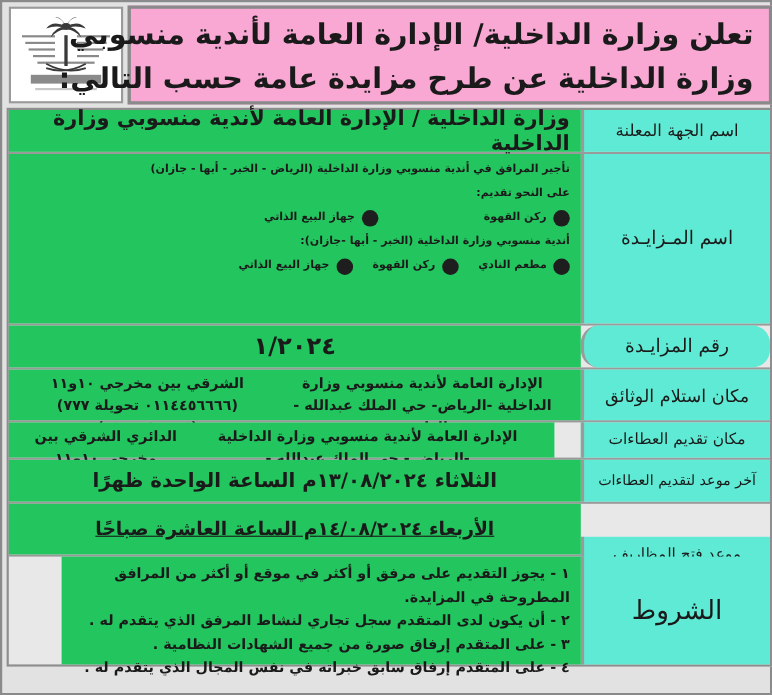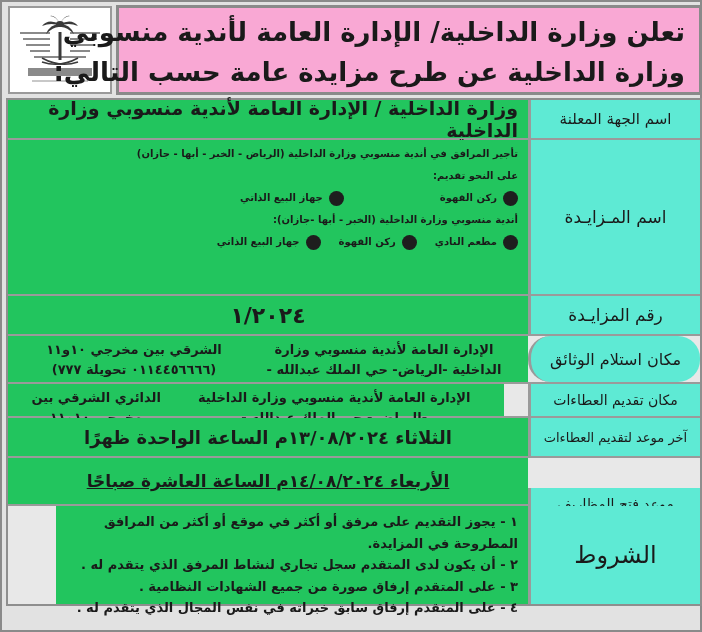--- a/index.html
+++ b/index.html
@@ -29,25 +29,25 @@
     .r-name .value-cell { font-size: 10px; line-height: 22px; padding-top: 3px; }
     .r-name .label-cell { font-size: 17px; }
     .bullets { display: flex; flex-direction: row; gap: 0; }
     .bullet { display: inline-flex; align-items: center; gap: 6px; }
     .dot { display: inline-block; width: 15px; height: 15px; border-radius: 50%; background: #1e1e1e; }
     .bullets.riyadh .bullet:first-child { margin-left: 96px; }
     .bullets.others .bullet { margin-left: 18px; }
 
     .r-number { height: 40px; }
     .r-number .value-cell { font-size: 22px; display: flex; align-items: center; justify-content: center; }
-    .r-number .label-cell { font-size: 17px; }
+    .r-number .label-cell { font-size: 17px; border-radius: 16px; }
 
     .r-docs { height: 48px; }
     .r-docs .value-cell { font-size: 13px; line-height: 20px; text-align: center; display: flex; justify-content: center; }
-    .r-docs .label-cell { font-size: 16px; border-radius: 22px; }
+    .r-docs .label-cell { font-size: 16px; }
 
     .r-submit { height: 34px; gap: 24px; }
     .r-submit .value-cell { font-size: 13px; line-height: 20px; text-align: center; display: flex; flex-direction: row; justify-content: center; }
     .r-submit .label-cell { font-size: 14px; }
 
     .r-deadline { height: 40px; }
     .r-deadline .value-cell { font-size: 18px; display: flex; align-items: center; justify-content: center; }
     .r-deadline .label-cell { font-size: 13px; }
 
     .r-opening { height: 48px; }

